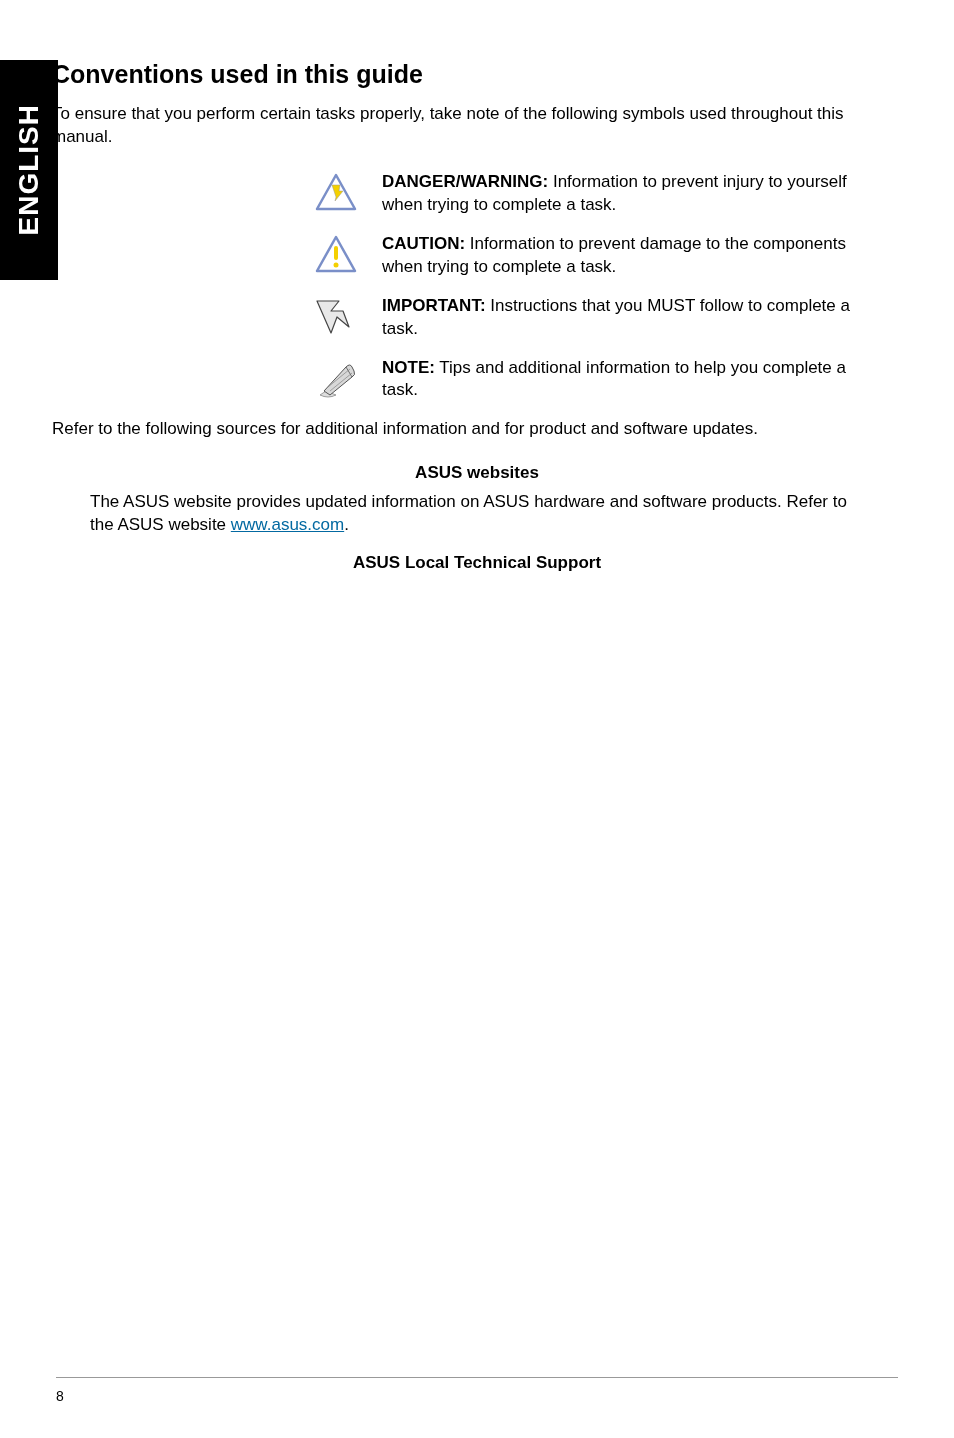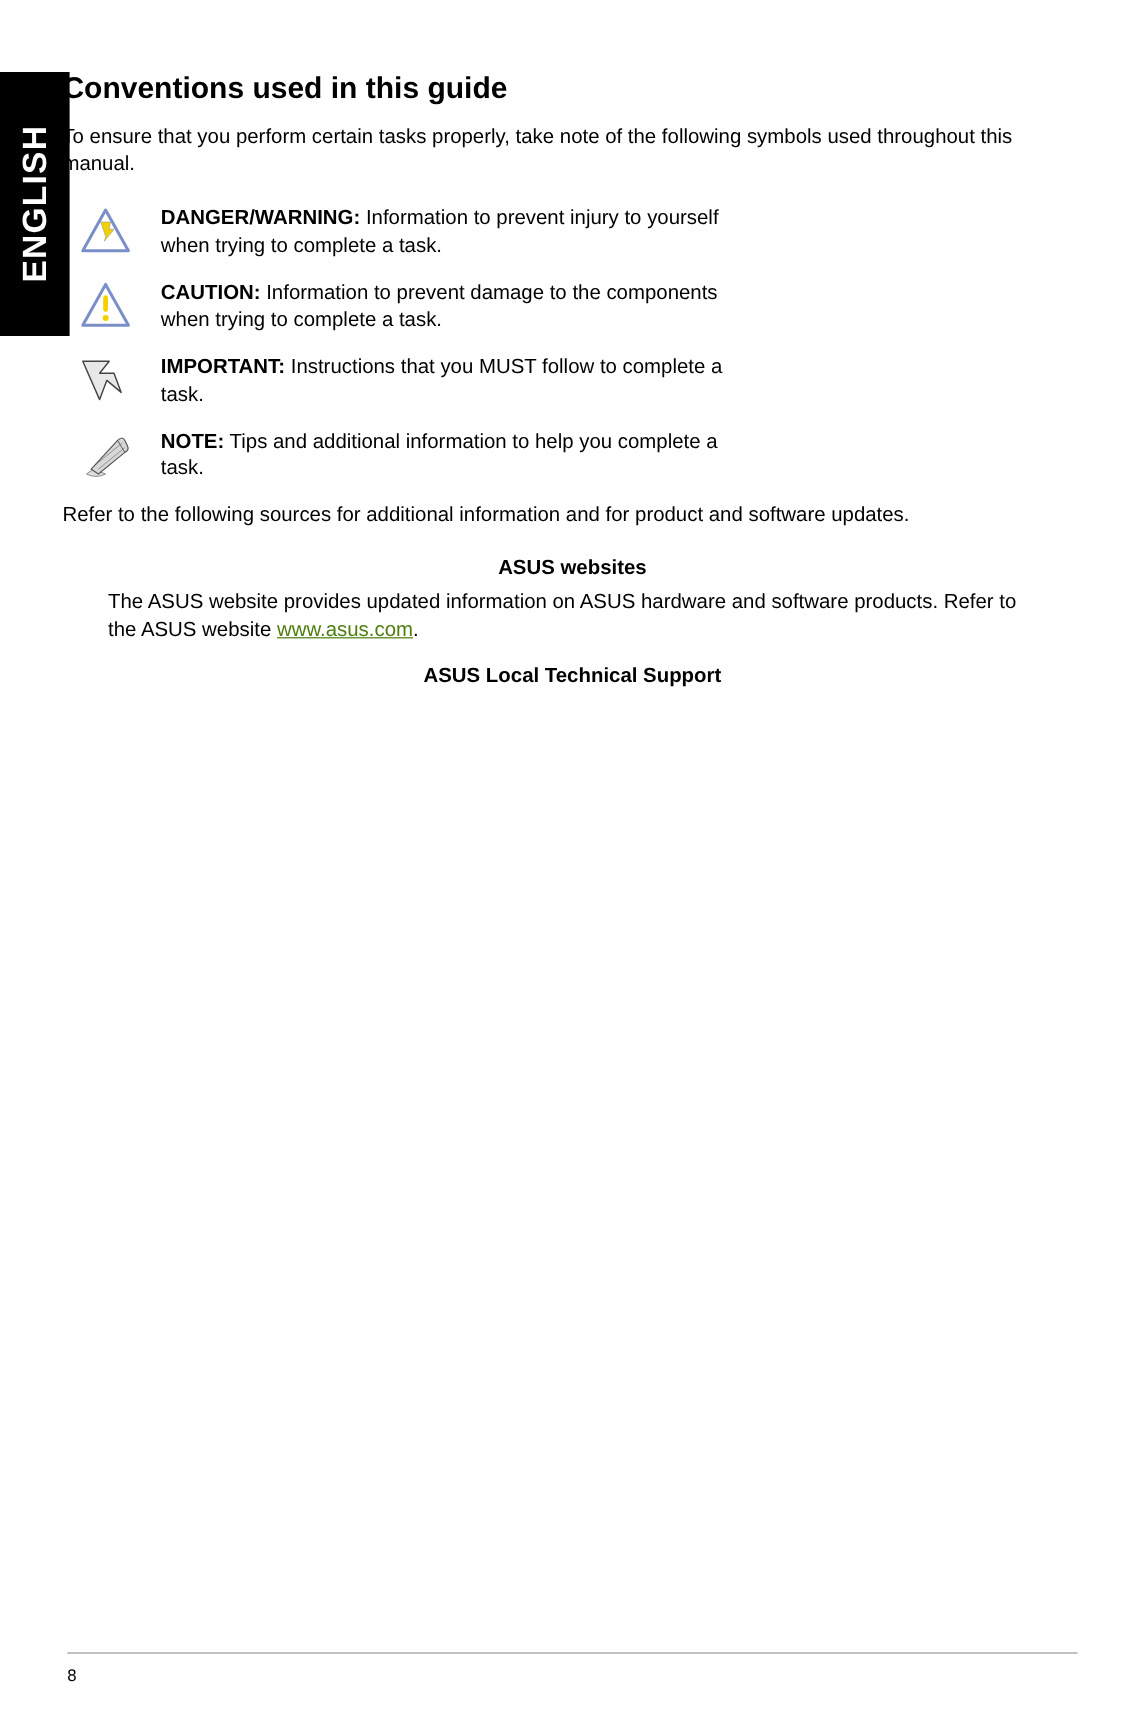--- a/index.html
+++ b/index.html
@@ -46,20 +46,21 @@
     .intro {
       font-size: 17px;
       line-height: 1.35;
       margin-bottom: 22px;
     }
     .symbol-row {
       display: flex;
       align-items: flex-start;
       margin-bottom: 16px;
       padding-left: 8px;
+      justify-content: flex-end;
     }
     .icon-cell {
       width: 56px;
       flex-shrink: 0;
       display: flex;
       justify-content: center;
       align-items: flex-start;
       padding-top: 2px;
     }
     .text-cell {
@@ -77,21 +78,21 @@
       font-size: 17px;
       margin-bottom: 8px;
       text-align: center;
     }
     .sub-text {
       font-size: 17px;
       line-height: 1.35;
       margin-bottom: 16px;
     }
     a.underline {
-      color: #4d7c0f;
+      color: #0369a1;
       text-decoration: underline;
       text-align: center;
     }
     .page-number {
       position: absolute;
       bottom: 34px;
       left: 56px;
       font-size: 14px;
     }
     .footer-line {

